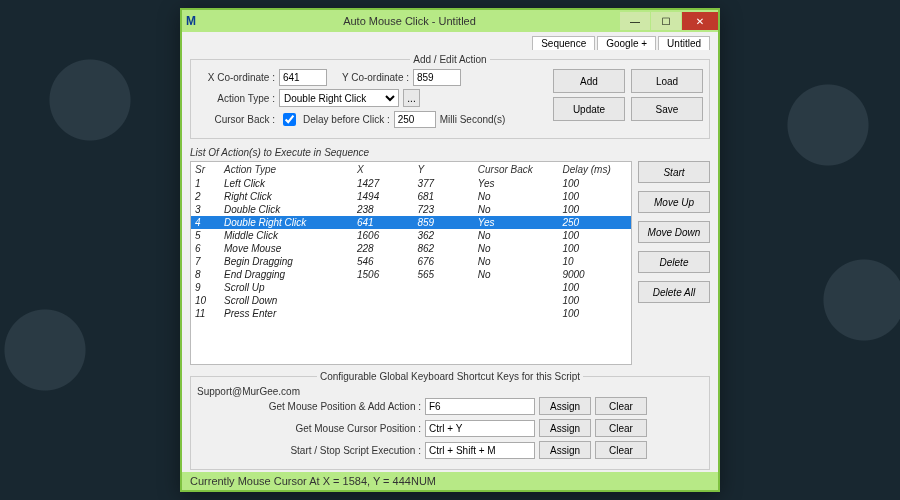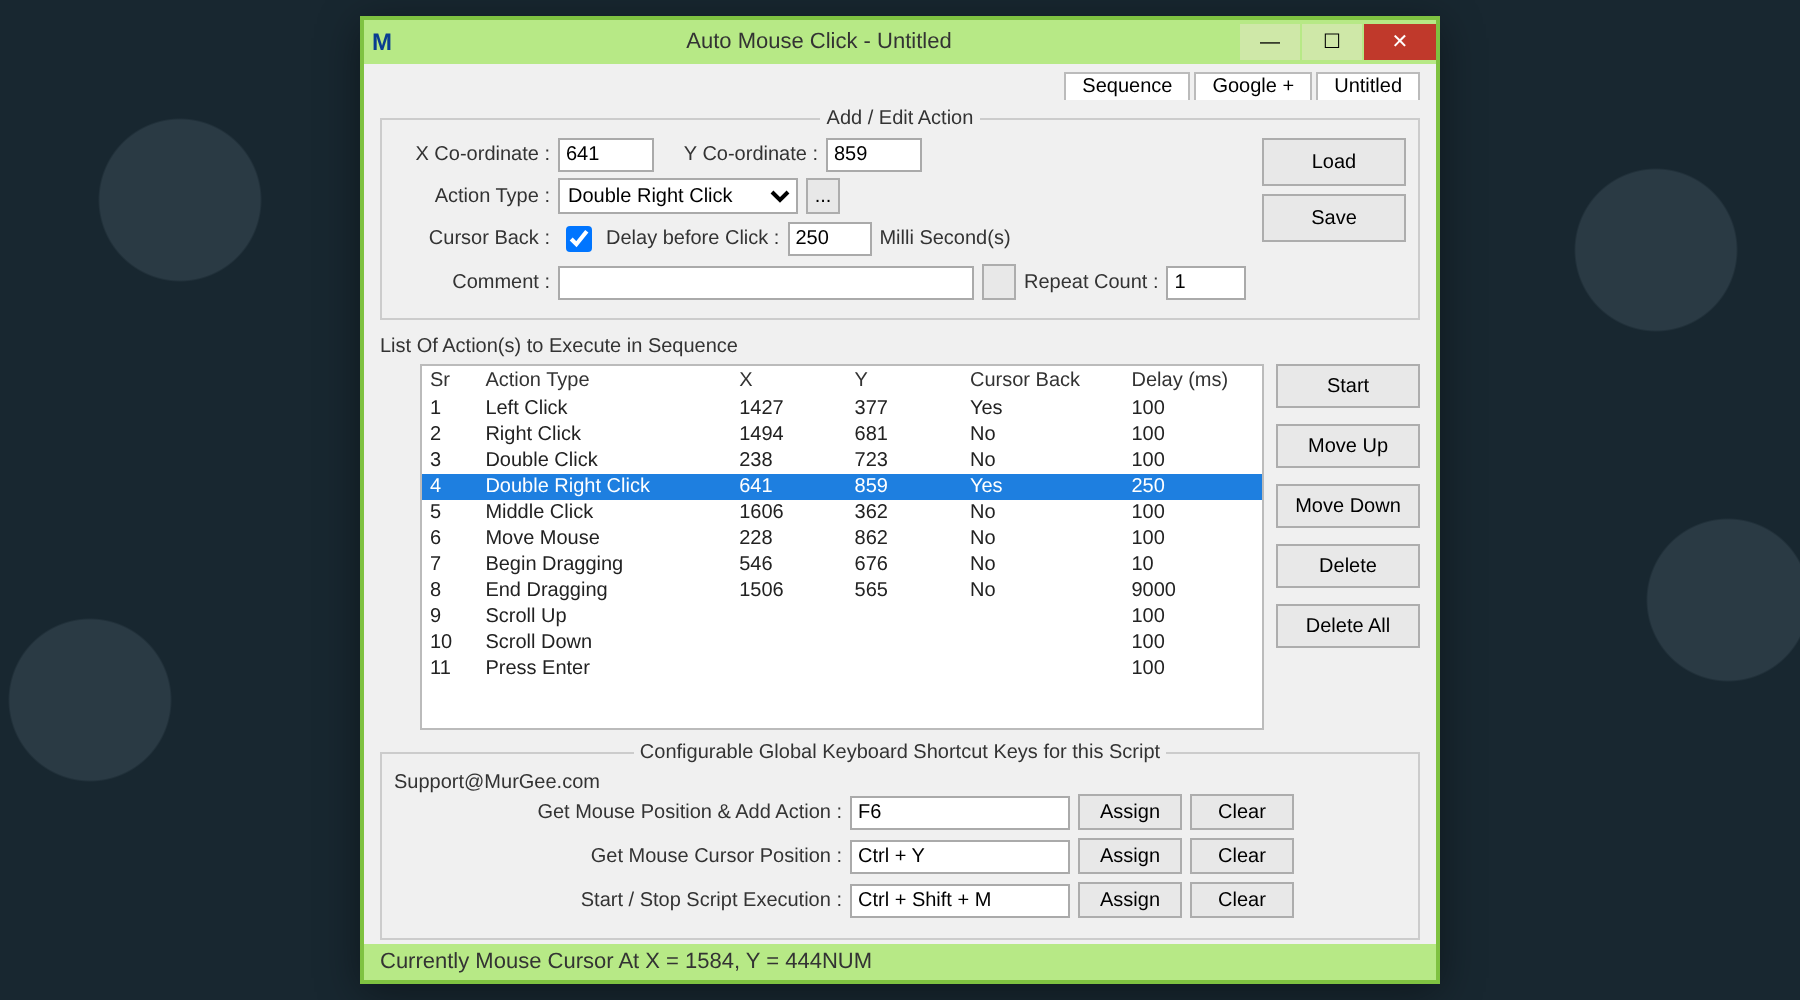--- a/index.html
+++ b/index.html
@@ -25,33 +25,33 @@
   legend { font-size:10px; padding:0 3px; color:#333;text-align:center; }
   .row { display:flex; align-items:center; gap:4px; margin-bottom:3px; }
   .lbl { text-align:right; color:#333; font-size:10px; }
   input[type=text] { border:1px solid #aaa; padding:1px 3px; height:17px; background:#fff; font-size:10px; }
   select { border:1px solid #aaa; height:18px; background:#fff; font-size:10px; }
   .btn { background:#e8e8e8; border:1px solid #adadad; height:20px; display:flex; align-items:center; justify-content:center; font-size:10px; cursor:pointer; }
   .sidebtns { display:flex; flex-direction:column; gap:4px; width:72px; }
   .edit-top { display:flex; gap:6px; }
   .edit-fields { flex:1; }
   .sq { width:17px; padding:0; }
-  .listwrap { display:flex; gap:6px; flex:1; min-height:0;margin-left:20px; }
+  .listwrap { display:flex; gap:6px; flex:1; min-height:0; }
   .listbox { flex:1; background:#fff; border:1px solid #bbb; overflow:hidden; font-size:10px; }
   table { width:100%; border-collapse:collapse; }
   th { text-align:left; font-weight:normal; padding:2px 4px; font-size:10px; color:#333; }
   td { padding:1px 4px; font-size:10px; color:#222; }
   tr.sel td { background:#1e7fe0; color:#fff; }
   .shortcuts .row { margin-bottom:4px; }
   .shortcuts .lbl { width:168px; }
   .shortcuts input { width:110px; }
   .shortcuts .btn { width:52px; height:18px; }
   .support { font-size:10px; color:#333; }
   .statusbar { height:18px; background:#b7e986; display:flex; align-items:center; padding:0 8px; font-size:10px; color:#333; }
-  .list-section { flex:1; display:flex; flex-direction:column; min-height:0; margin-bottom:4px; }
+  .list-section { flex:1; display:flex; flex-direction:column; min-height:0; margin-bottom:4px;font-style:italic; }
   .list-title { font-size:10px; margin:2px 0 3px; color:#333; }
 </style>
 </head>
 <body>
 <div class="bg"></div>
 
 <div class="win">
   <div class="titlebar">
     <div class="app-icon">M</div>
     <div class="title">Auto Mouse Click - Untitled</div>
@@ -84,27 +84,24 @@
             <select style="width:120px"><option>Double Right Click</option></select>
             <div class="btn sq" style="height:18px">...</div>
           </div>
           <div class="row">
             <span class="lbl" style="width:78px">Cursor Back :</span>
             <input type="checkbox" checked="" style="">
             <span class="lbl">Delay before Click :</span>
             <input type="text" style="width: 42px;" value="250">
             <span class="lbl">Milli Second(s)</span>
           </div>
-          <div class="row">
-            <span class="lbl" style="width:78px">Comment :</span>
-            <input type="text" style="width: 208px;" value="">
-            <div class="btn sq" style="height:18px"></div>
-            <span class="lbl">Repeat Count :</span>
-            <input type="text" style="width: 40px;" value="1">
-          </div>
+        </div>
+        <div class="sidebtns">
+          <div class="btn" style="height:24px">Add</div>
+          <div class="btn" style="height:24px">Update</div>
         </div>
         <div class="sidebtns">
           <div class="btn" style="height:24px">Load</div>
           <div class="btn" style="height:24px">Save</div>
         </div>
       </div>
     </fieldset>
 
     <div class="list-section">
       <div class="list-title">List Of Action(s) to Execute in Sequence</div>

